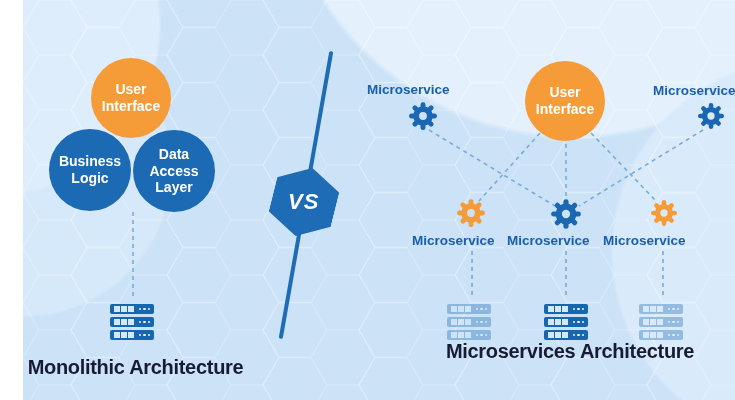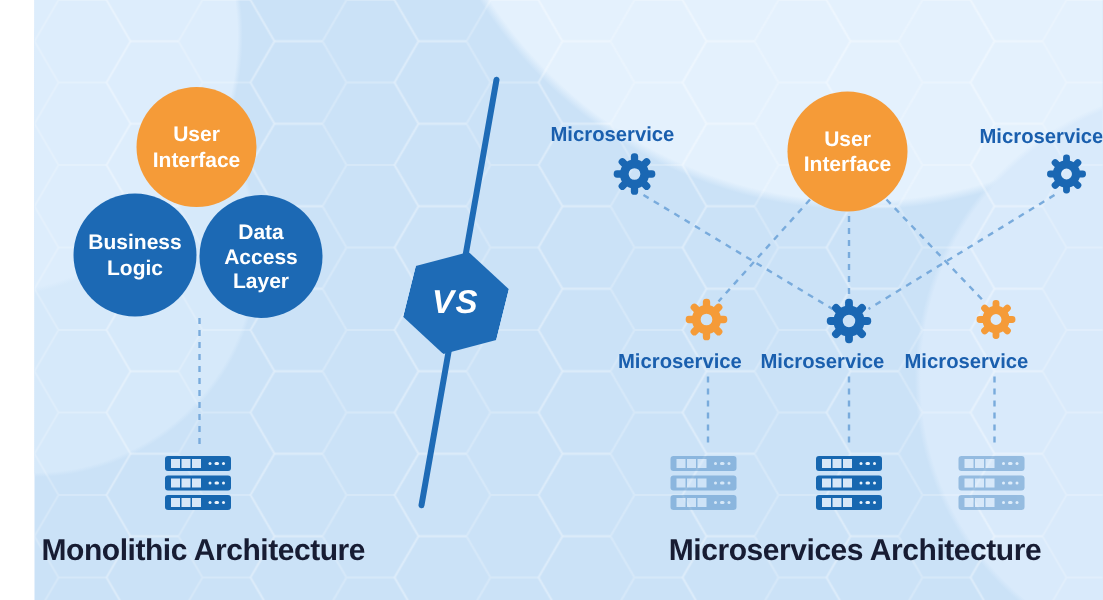--- a/index.html
+++ b/index.html
@@ -289,15 +289,15 @@
           <i></i>
         </span>
         <span class="dots">
           <i></i>
           <i></i>
           <i></i>
         </span>
       </div>
   </div>
 
-  <div class="title" style="left:407px;top:356px;width:280px;">Microservices Architecture</div>
+  <div class="title" style="left:407px;top:340px;width:280px;">Microservices Architecture</div>
 
 </div>
 
 </body></html>

